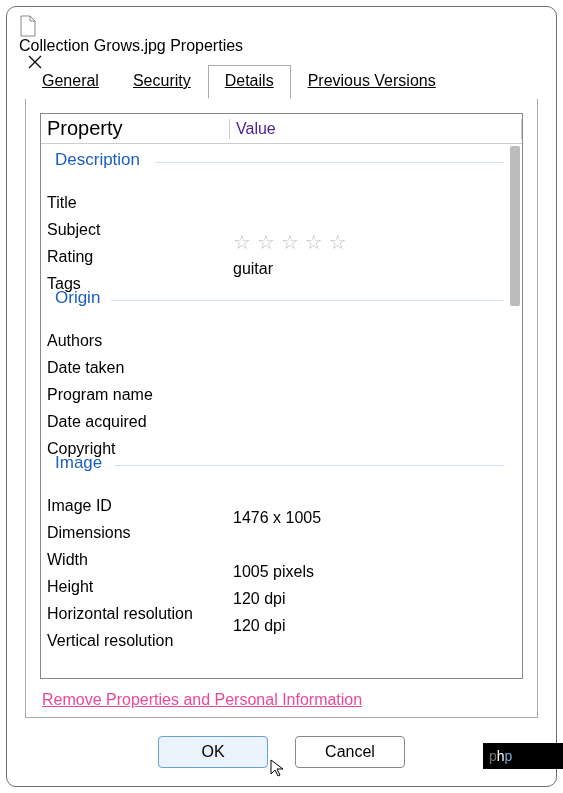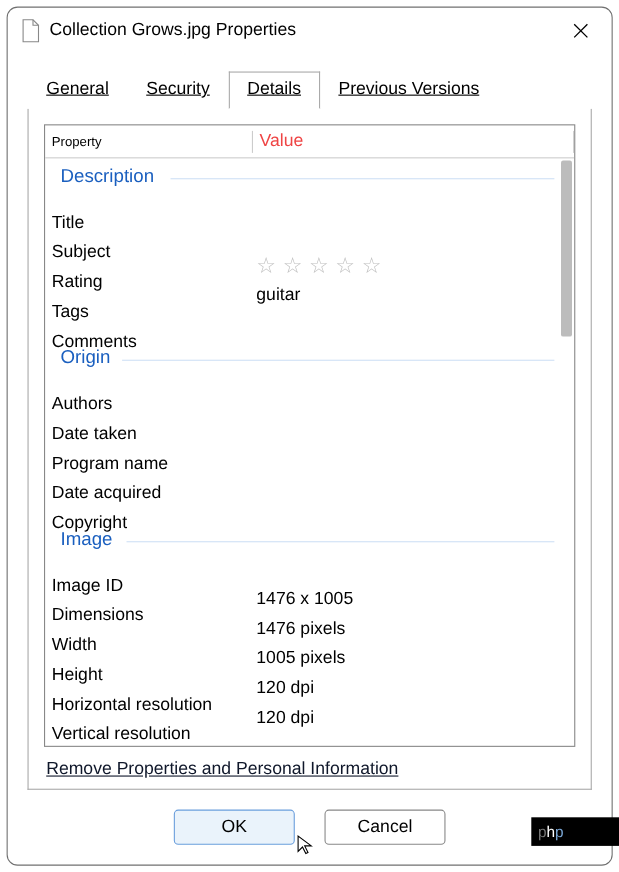--- a/index.html
+++ b/index.html
@@ -4,21 +4,21 @@
 <style>
 * { box-sizing: border-box; margin: 0; padding: 0; font-family: "Segoe UI", Arial, sans-serif; }
 body { background: #fff; width: 563px; height: 793px; position: relative; }
 
 .dialog {
   position: absolute; top: 6px; left: 6px; width: 551px; height: 781px;
   background: #fff; border: 1px solid #707070; border-radius: 10px;
   display: flex; flex-direction: column; overflow: hidden;
 }
 .titlebar {
-  display: flex; align-items: center; padding: 8px 12px 6px 12px; height: 40px;
+  display: flex; padding: 8px 12px 6px 12px; height: 40px; flex-direction: column;
 }
 .file-icon { width: 18px; height: 22px; margin-right: 8px; position: relative; }
 .file-icon svg { width: 18px; height: 22px; }
 .title-text { font-size: 16px; color: #000; flex: 1; }
 .close-btn { width: 32px; height: 32px; display: flex; align-items: center; justify-content: center; font-size: 18px; cursor: pointer; }
 
 .tab-strip { display: flex; align-items: flex-end; padding: 18px 18px 0 18px; }
 .tab {
   padding: 6px 16px 8px 16px; font-size: 16px; color: #000; cursor: pointer;
   border: 1px solid transparent; position: relative; text-decoration: underline;
@@ -27,43 +27,43 @@
   border: 1px solid #aaa; border-bottom: 1px solid #fff; background: #fff; z-index: 2;
 }
 
 .tab-body { flex: 1; margin: 0 18px 0 18px; position: relative; }
 .tab-body-inner { position: absolute; top: 0; left: 0; right: 0; bottom: 0; border: 1px solid #aaa; border-top: none; padding: 14px 14px 8px 14px; display: flex; flex-direction: column; }
 
 .grid {
   flex: 1; border: 1px solid #888; position: relative; overflow: hidden; background: #fff;
 }
 .grid-header { display: flex; border-bottom: 1px solid #ccc; height: 30px; align-items: center; }
-.col-prop { width: 188px; padding-left: 6px; font-size: 12px; color: #000; }
-.col-val { flex: 1; padding-left: 6px; font-size: 16px; color: #ef4444; }
+.col-prop { width: 188px; padding-left: 6px; font-size: 20px; color: #000; }
+.col-val { flex: 1; padding-left: 6px; font-size: 16px; color: #4c1d95; }
 .col-sep { width: 1px; height: 20px; background: #ccc; }
 
 .grid-body { position: absolute; top: 30px; left: 0; right: 14px; bottom: 0; overflow: hidden; padding: 0 0 0 4px; }
 .scrollbar { position: absolute; top: 32px; right: 2px; width: 10px; height: 160px; background: #bcbcbc; border-radius: 2px; cursor: pointer; }
 
 .section-head {
   color: #1a5fbf; font-size: 17px; padding: 6px 4px 4px 10px; position: relative;
 }
 .section-head .line { position: absolute; left: 110px; right: 4px; top: 18px; height: 1px; background: #cfe0f5; }
 .section-head.origin .line { left: 66px; }
 .section-head.image .line { left: 70px; }
 
 .prop-row { display: flex; height: 27px; align-items: center; padding-left: 2px; }
 .prop-name { width: 186px; font-size: 16px; color: #000; margin-top: 30px; }
 .prop-val { flex: 1; font-size: 16px; color: #000; }
 
 .stars { display: flex; gap: 6px; }
 .star { color: #c0c0c0; font-size: 20px; line-height: 1; cursor: pointer; }
 
 .remove-link {
-  color: #0f172a; font-size: 16px; text-decoration: underline; padding: 12px 2px 0 2px; cursor: pointer; display: inline-block;
+  color: #ec4899; font-size: 16px; text-decoration: underline; padding: 12px 2px 0 2px; cursor: pointer; display: inline-block;
 }
 
 .button-row {
   display: flex; justify-content: center; gap: 27px; padding: 18px 18px 18px 18px;
   position: relative;
 }
 .btn {
   width: 110px; height: 32px; border: 1px solid #888; background: #fff; font-size: 16px;
   display: flex; align-items: center; justify-content: center; cursor: pointer; border-radius: 4px;
 }
@@ -136,24 +136,20 @@
               <span class="star">☆</span>
               <span class="star">☆</span>
               <span class="star">☆</span>
               <span class="star">☆</span>
             </span>
           </div>
           <div class="prop-row">
             <span class="prop-name">Tags</span>
             <span class="prop-val">guitar</span>
           </div>
-          <div class="prop-row">
-            <span class="prop-name">Comments</span>
-            <span class="prop-val"></span>
-          </div>
 
           <div class="section-head origin">
             <span>Origin</span>
             <span class="line"></span>
           </div>
           <div class="prop-row">
             <span class="prop-name">Authors</span>
             <span class="prop-val"></span>
           </div>
           <div class="prop-row">
@@ -180,21 +176,20 @@
           <div class="prop-row">
             <span class="prop-name">Image ID</span>
             <span class="prop-val"></span>
           </div>
           <div class="prop-row">
             <span class="prop-name">Dimensions</span>
             <span class="prop-val">1476 x 1005</span>
           </div>
           <div class="prop-row">
             <span class="prop-name">Width</span>
-            <span class="prop-val">1476 pixels</span>
           </div>
           <div class="prop-row">
             <span class="prop-name">Height</span>
             <span class="prop-val">1005 pixels</span>
           </div>
           <div class="prop-row">
             <span class="prop-name">Horizontal resolution</span>
             <span class="prop-val">120 dpi</span>
           </div>
           <div class="prop-row">

